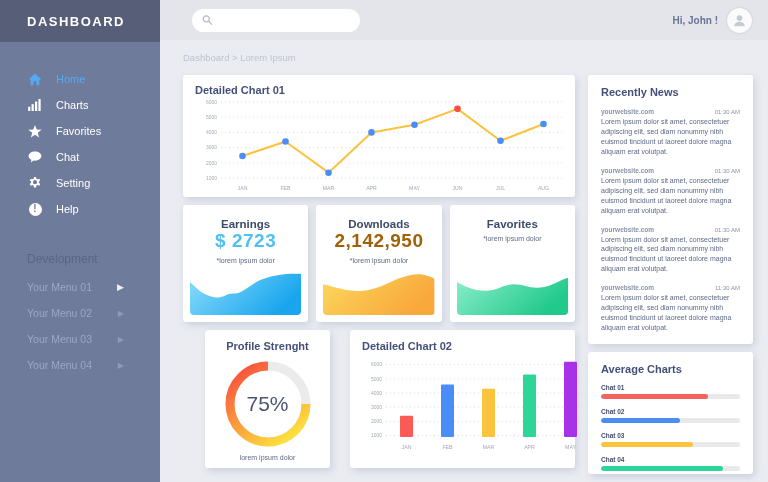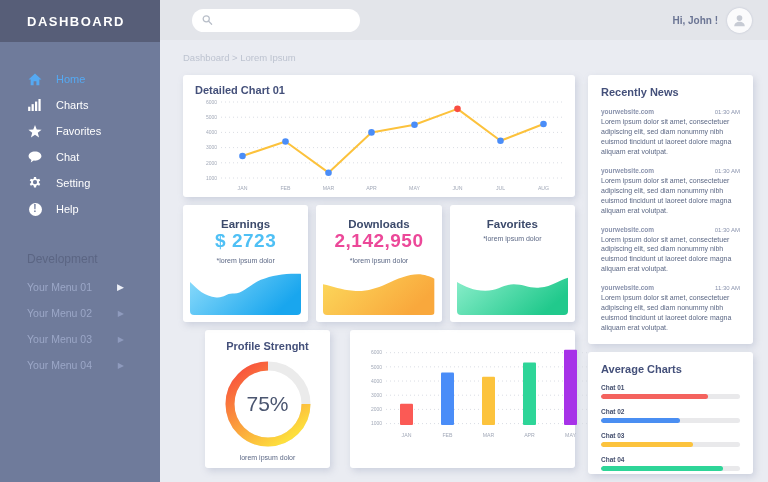--- a/index.html
+++ b/index.html
@@ -227,21 +227,21 @@
                         <stop offset="0" stop-color="#8edcfb"></stop>
                         <stop offset="1" stop-color="#19a6ee"></stop>
                       </linearGradient>
                     </defs>
                   <path fill="url(#wg0)" d="M0,10 C8,17 14,23 26,24 C34,24.6 36,20 43,20.5 C52,21 58,13 70,8 C82,3.5 95,2 110,2.5 L110,40 L0,40 Z"></path>
                 </svg>
               </div>
             </div>
             <div class="card stat-card">
               <div class="stat-title">Downloads</div>
-              <div class="stat-value" style="color: #ec4899;">2,142,950</div>
+              <div class="stat-value" style="color: #a16207;">2,142,950</div>
               <div class="stat-caption">*lorem ipsum dolor</div>
               <div class="wave-wrap">
                 <svg class="wave" viewBox="0 0 110 40" preserveAspectRatio="none">
                   <defs>
                       <linearGradient id="wg1" x1="0" y1="0" x2="1" y2="0.4">
                         <stop offset="0" stop-color="#fcd95c"></stop>
                         <stop offset="1" stop-color="#f9a83c"></stop>
                       </linearGradient>
                     </defs>
                   <path fill="url(#wg1)" d="M0,12 C10,14 18,17 30,18 C42,19 52,16 62,12 C74,7 84,3 94,3 C100,3 106,5 110,7 L110,40 L0,40 Z"></path>
@@ -278,20 +278,21 @@
                     </defs>
                   <circle id="donut-track" cx="46" cy="46" r="38" fill="none" stroke-width="9" stroke="#ebebeb"></circle>
                 <path d="M 46 8 A 38 38 0 1 0 84.00 46.00" fill="none" stroke="url(#dg)" stroke-width="9"></path>
                   </svg>
                 <div class="donut-label">75%</div>
               </div>
               <div class="profile-caption">lorem ipsum dolor</div>
             </div>
 
             <div class="card chart02">
+              <div class="panel-title">Detailed Chart 02</div>
               <svg id="bar-chart" viewBox="0 0 235 100">
                   <line x1="24" x2="229" y1="82.58181818181818" y2="82.58181818181818" stroke="#dadde4" stroke-width="1" stroke-dasharray="1,3"></line>
                   <text x="20" y="84.38181818181818" text-anchor="end" font-size="5" fill="#a2a9b8">1000</text>
                   <line x1="24" x2="229" y1="68.4" y2="68.4" stroke="#dadde4" stroke-width="1" stroke-dasharray="1,3"></line>
                   <text x="20" y="70.2" text-anchor="end" font-size="5" fill="#a2a9b8">2000</text>
                   <line x1="24" x2="229" y1="54.21818181818182" y2="54.21818181818182" stroke="#dadde4" stroke-width="1" stroke-dasharray="1,3"></line>
                   <text x="20" y="56.018181818181816" text-anchor="end" font-size="5" fill="#a2a9b8">3000</text>
                   <line x1="24" x2="229" y1="40.03636363636364" y2="40.03636363636364" stroke="#dadde4" stroke-width="1" stroke-dasharray="1,3"></line>
                   <text x="20" y="41.836363636363636" text-anchor="end" font-size="5" fill="#a2a9b8">4000</text>
                   <line x1="24" x2="229" y1="25.854545454545452" y2="25.854545454545452" stroke="#dadde4" stroke-width="1" stroke-dasharray="1,3"></line>

